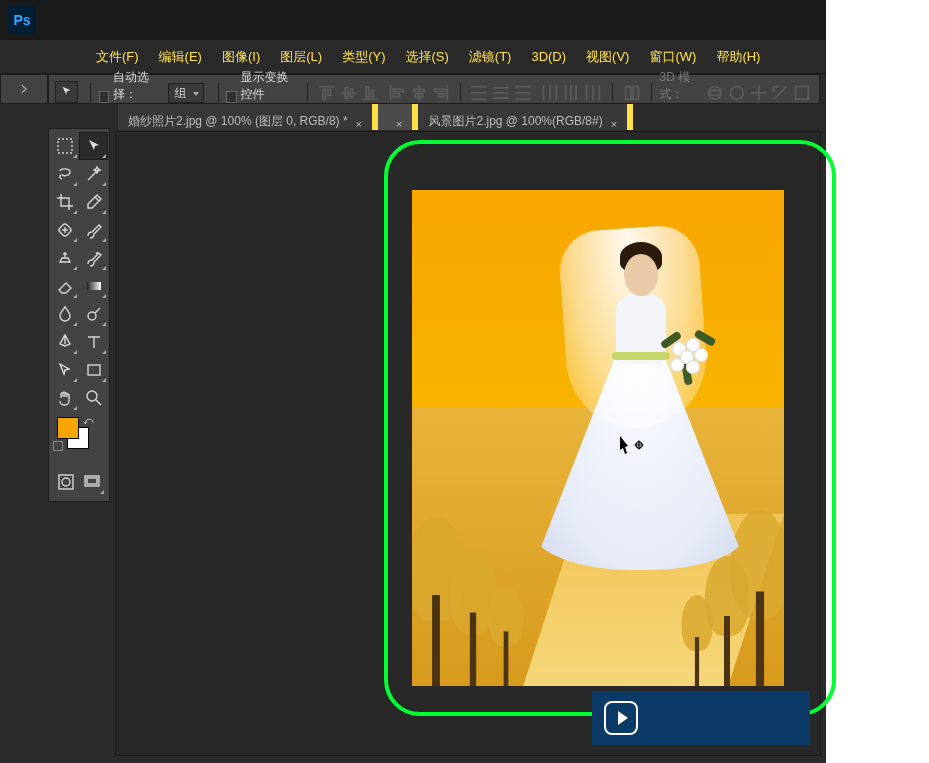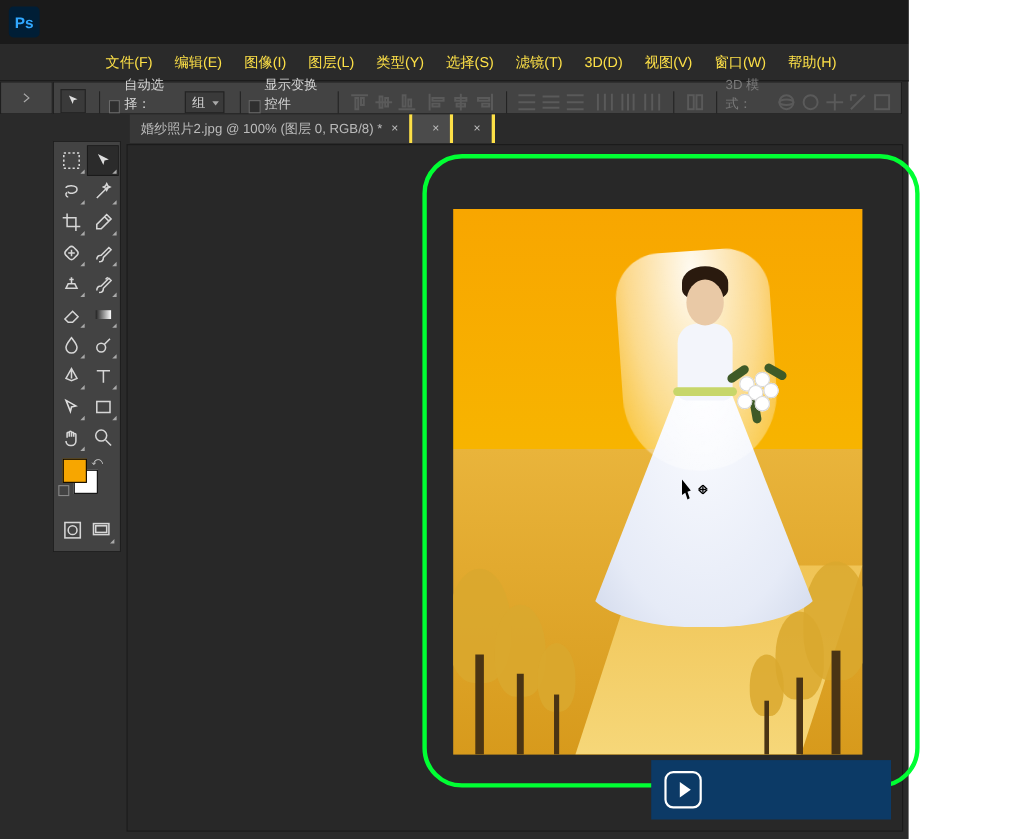--- a/index.html
+++ b/index.html
@@ -19,21 +19,21 @@
   .tool-ind { width: 28px; height: 22px; background: #3a3a3a; border: 1px solid #222; display: flex; align-items: center; justify-content: center; margin-right: 4px; }
   .vsep { width: 1px; height: 20px; background: #232323; margin: 0 8px; }
   .check { width: 12px; height: 12px; border: 1px solid #6a6a6a; background: #2f2f2f; margin-right: 4px; }
   .select-like { height: 20px; background: #3a3a3a; border: 1px solid #222; padding: 0 16px 0 6px; display: flex; align-items: center; position: relative; margin: 0 6px; }
   .select-like::after { content: ""; position: absolute; right: 4px; top: 8px; width: 0; height: 0; border-left: 3px solid transparent; border-right: 3px solid transparent; border-top: 4px solid #aaa; }
   .icon-btn { width: 22px; height: 20px; display: flex; align-items: center; justify-content: center; color: #9a9a9a; margin: 0 2px; }
   .icon-btn.dis { color: #5a5a5a; }
 
   
   .tabsbar { position: absolute; top: 104px; left: 118px; height: 26px; display: flex; align-items: stretch; }
-  .tab { display: flex; align-items: center; padding: 0 10px; color: #bbb; font-size: 12px; background: #383838; border-right: 3px solid #fde047; position: relative; }
+  .tab { display: flex; align-items: flex-end; padding: 0 10px; color: #bbb; font-size: 12px; background: #383838; border-right: 6px solid #fde047; position: relative; }
   .tab.active { background: #4b4b4b; color: #fff; }
   .tab .close { margin-left: 8px; color: #bbb; font-size: 11px; }
 
   
   .side-toggle { position: absolute; top: 74px; left: 0; width: 48px; height: 30px; background: #434343; border: 1px solid #1e1e1e; display: flex; align-items: center; justify-content: center; color: #aaa; }
 
   
   .toolbox { position: absolute; top: 128px; left: 48px; width: 62px; background: #434343; border: 1px solid #1e1e1e; padding: 4px 2px 6px 2px; display: grid; grid-template-columns: 1fr 1fr; grid-auto-rows: 26px; gap: 2px; }
   .toolbox .tool { display: flex; align-items: center; justify-content: center; color: #d6d6d6; position: relative; }
   .toolbox .tool svg { width: 18px; height: 18px; }
@@ -234,20 +234,21 @@
 
   <div class="tabsbar">
     <div class="tab">
       <span>婚纱照片2.jpg @ 100% (图层 0, RGB/8) *</span>
       <span class="close">×</span>
     </div>
     <div class="tab active">
       <span class="close">×</span>
     </div>
     <div class="tab">
+      <span>风景图片2.jpg @ 100%(RGB/8#)</span>
       <span class="close">×</span>
     </div>
   </div>
 
   <div class="toolbox">
     <div class="tool">
         <svg viewBox="0 0 18 18">
           <rect class="stk" x="2" y="2" width="14" height="14" stroke-dasharray="2 2"></rect>
         </svg>
         <span class="tri"></span>

